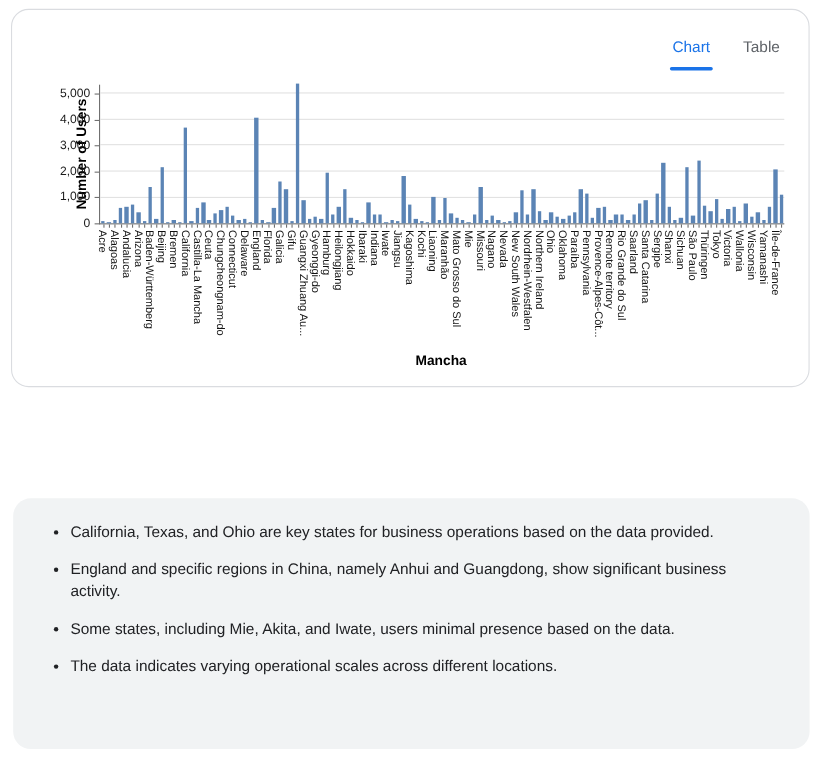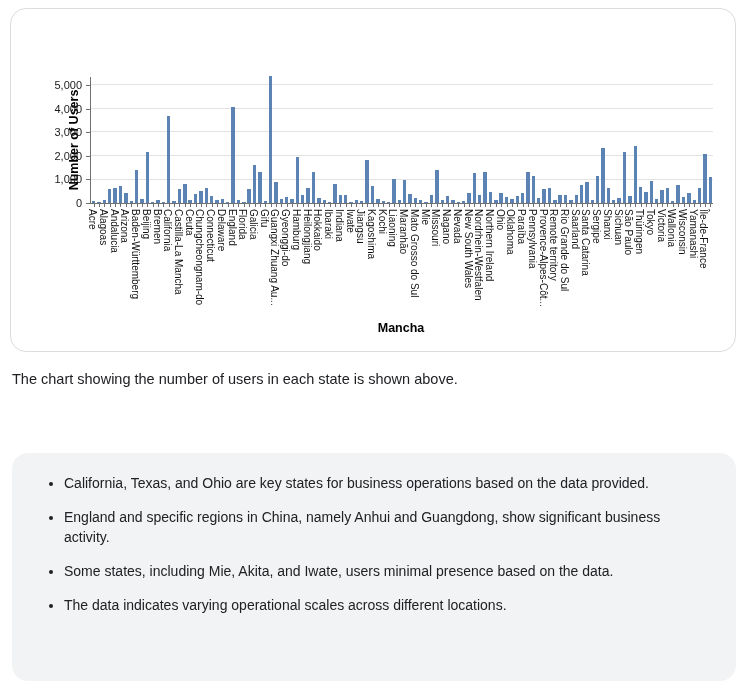--- a/index.html
+++ b/index.html
@@ -44,20 +44,29 @@
         max-width:605px;}
   .footnote{position:absolute;left:28px;bottom:26px;font-size:12px;color:#5f6368;}
 </style>
 </head>
 <body>
 
 <div id="root">
 
   <div class="card">
 
+    <div class="tabs">
+      <div class="tab active">
+        <span>Chart</span>
+        <span class="tab-underline"></span>
+      </div>
+      <div class="tab">
+        <span>Table</span>
+      </div>
+    </div>
 
   </div>
 
   <div id="ylabel">Number of Users</div>
   <div id="plot">
       <div class="gridline" style="bottom: 23.5075px;"></div>
       <div class="gridline" style="bottom: 47.0149px;"></div>
       <div class="gridline" style="bottom: 70.5224px;"></div>
       <div class="gridline" style="bottom: 94.0299px;"></div>
       <div class="gridline" style="bottom: 117.537px;"></div>
@@ -363,21 +372,20 @@
       <div class="xlabel" style="left: 544.112px;">Thüringen</div>
       <div class="xlabel" style="left: 554.836px;">Tokyo</div>
       <div class="xlabel" style="left: 565.56px;">Victoria</div>
       <div class="xlabel" style="left: 576.284px;">Wallonia</div>
       <div class="xlabel" style="left: 587.009px;">Wisconsin</div>
       <div class="xlabel" style="left: 597.733px;">Yamanashi</div>
       <div class="xlabel" style="left: 608.457px;">Île-de-France</div>
     </div>
   <div id="xaxis-title">Mancha</div>
 
-  <div class="caption">The chart showing the number of users in each state is shown above.</div>
 
 
   <div class="insights-panel">
     <ul>
       <li>California, Texas, and Ohio are key states for business operations based on the data provided.</li>
       <li>England and specific regions in China, namely Anhui and Guangdong, show significant business activity.</li>
       <li>Some states, including Mie, Akita, and Iwate, users minimal presence based on the data.</li>
       <li>The data indicates varying operational scales across different locations.</li>
     </ul>
   </div>

